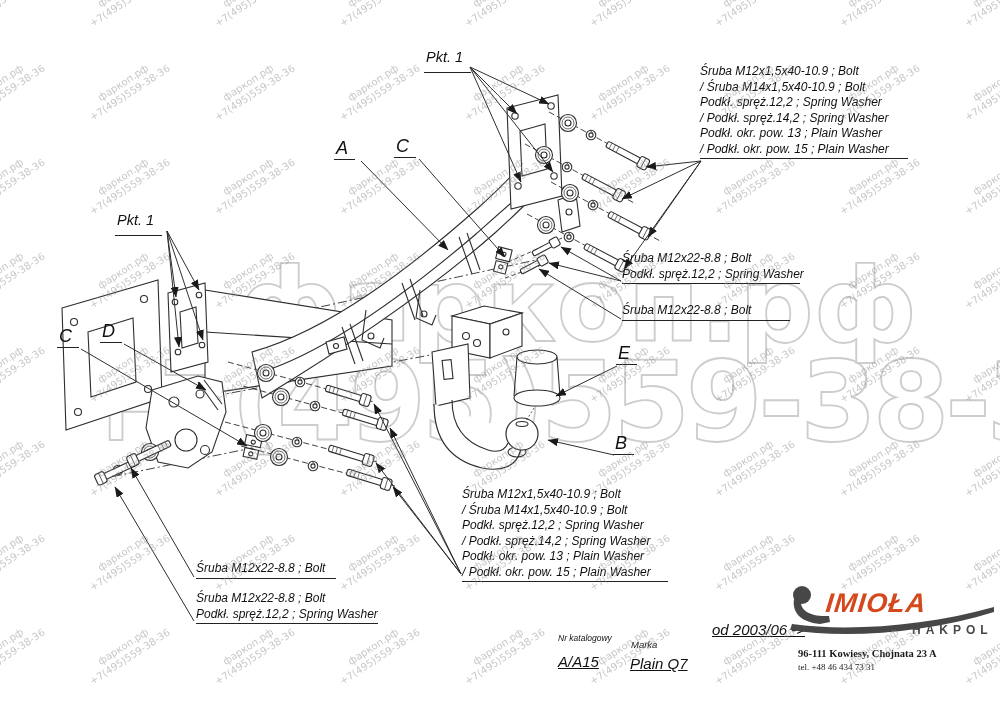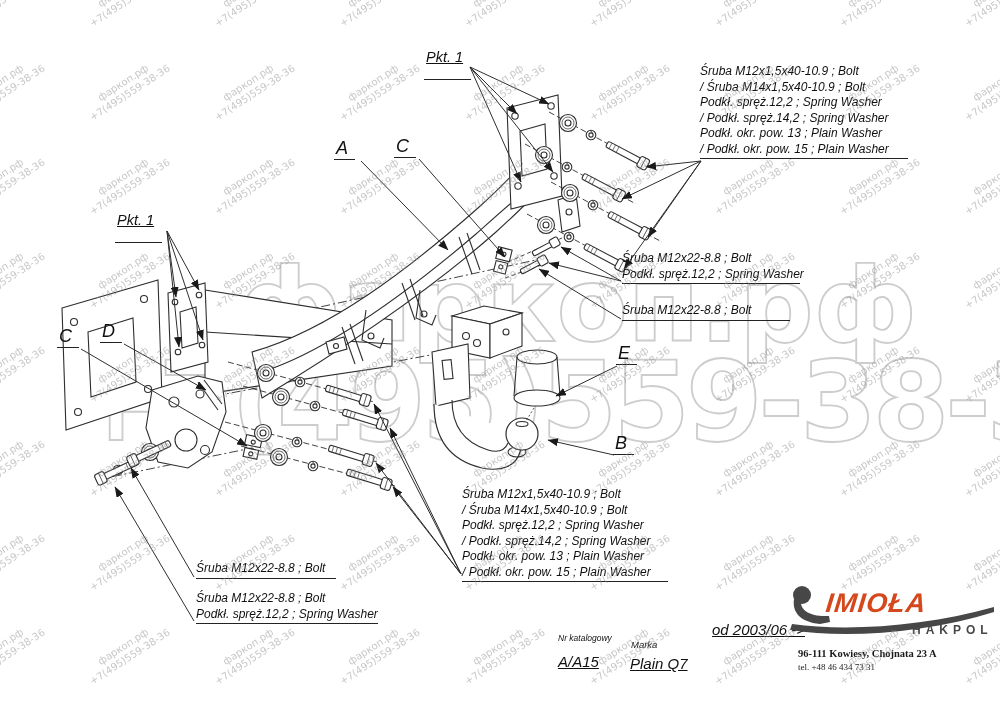--- a/index.html
+++ b/index.html
@@ -10,21 +10,21 @@
   .wm-tile{position:absolute;transform:rotate(-33deg);font:10px/12px "DejaVu Sans",sans-serif;
            color:#8f8f8f;opacity:.5;white-space:nowrap;text-align:center;}
   .wm-giant{position:absolute;z-index:1;font-family:"DejaVu Sans",sans-serif;font-weight:bold;
             color:transparent;-webkit-text-stroke:1.8px #cdcdcd;white-space:nowrap;pointer-events:none;}
   #wm-g1{left:238px;top:244px;font-size:104px;}
   #wm-g2{left:70px;top:338px;font-size:110px;letter-spacing:-4px;}
   
   #draw{position:absolute;left:0;top:0;z-index:3;}
   
   .plabel{position:absolute;z-index:4;font:italic 14.5px "Liberation Sans",sans-serif;color:#111;
-          border-bottom:1.2px solid #222;padding:0 8px 14px 2px;text-decoration:underline;}
+          border-bottom:1.2px solid #222;padding:0 8px 7px 2px;}
   .letter{position:absolute;z-index:4;font:italic 18px "Liberation Sans",sans-serif;color:#111;
           border-bottom:1.2px solid #222;padding:0 7px 0 2px;}
   
   .note{position:absolute;z-index:4;font:italic 12px/15.5px "Liberation Sans",sans-serif;color:#101010;
         border-bottom:1.3px solid #222;padding-bottom:1px;white-space:nowrap;}
   
   .ft{position:absolute;z-index:5;color:#111;}
   .ft-small{font:italic 8.5px "Liberation Sans",sans-serif;}
   .ft-med{font:italic 9.5px "Liberation Sans",sans-serif;}
   .ft-big{font:italic 15px "Liberation Sans",sans-serif;text-decoration:underline;}

